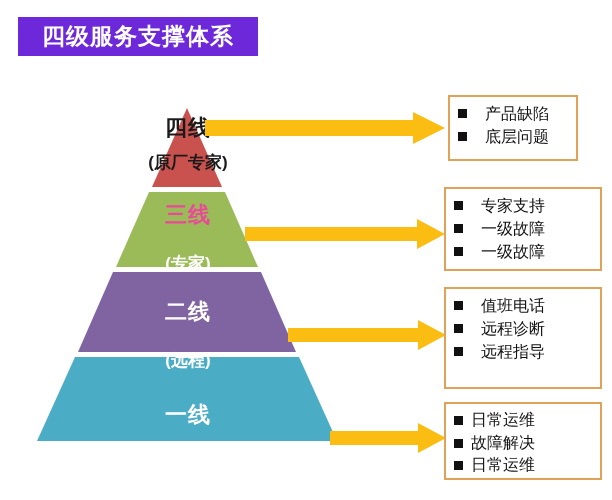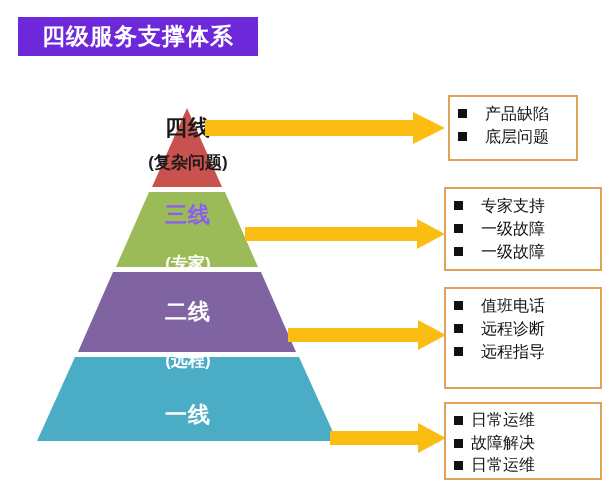--- a/index.html
+++ b/index.html
@@ -65,21 +65,21 @@
   #tier4-label {
     left: 98px;  top: 113px; width: 180px;
   }
   #tier4-label .tier-name { font-size: 22px; color: #1a1a1a; }
   #tier4-label .tier-sub  { font-size: 17px; color: #1a1a1a; margin-top: 8px; }
 
   
   #tier3-label {
     left: 98px;  top: 200px; width: 180px;
   }
-  #tier3-label .tier-name { font-size: 22px; color: #8b5cf6; }
+  #tier3-label .tier-name { font-size: 22px; color: #ec4899; }
   #tier3-label .tier-sub  { font-size: 17px; color: #ffffff; margin-top: 22px; }
 
   
   #tier2-label {
     left: 98px;  top: 297px; width: 180px;
   }
   #tier2-label .tier-name { font-size: 22px; color: #ffffff; }
   #tier2-label .tier-sub  { font-size: 17px; color: #ffffff; margin-top: 22px; }
 
   
@@ -152,21 +152,21 @@
     <polygon points="149,112 225,112 258,187 116,187" fill="#9bbb59"></polygon>
 
     <polygon points="113,192 261,192 296,272 78,272" fill="#8064a2"></polygon>
 
     <polygon points="75,277 299,277 337,361 37,361" fill="#4bacc6"></polygon>
   </svg>
 </div>
 
 <div class="tier-label" id="tier4-label">
   <div class="tier-name">四线</div>
-  <div class="tier-sub">(复杂问题)</div>
+  <div class="tier-sub">(原厂专家)</div>
 </div>
 
 <div class="tier-label" id="tier3-label">
   <div class="tier-name">三线</div>
   <div class="tier-sub">(专家)</div>
 </div>
 
 <div class="tier-label" id="tier2-label">
   <div class="tier-name">二线</div>
   <div class="tier-sub">(远程)</div>

